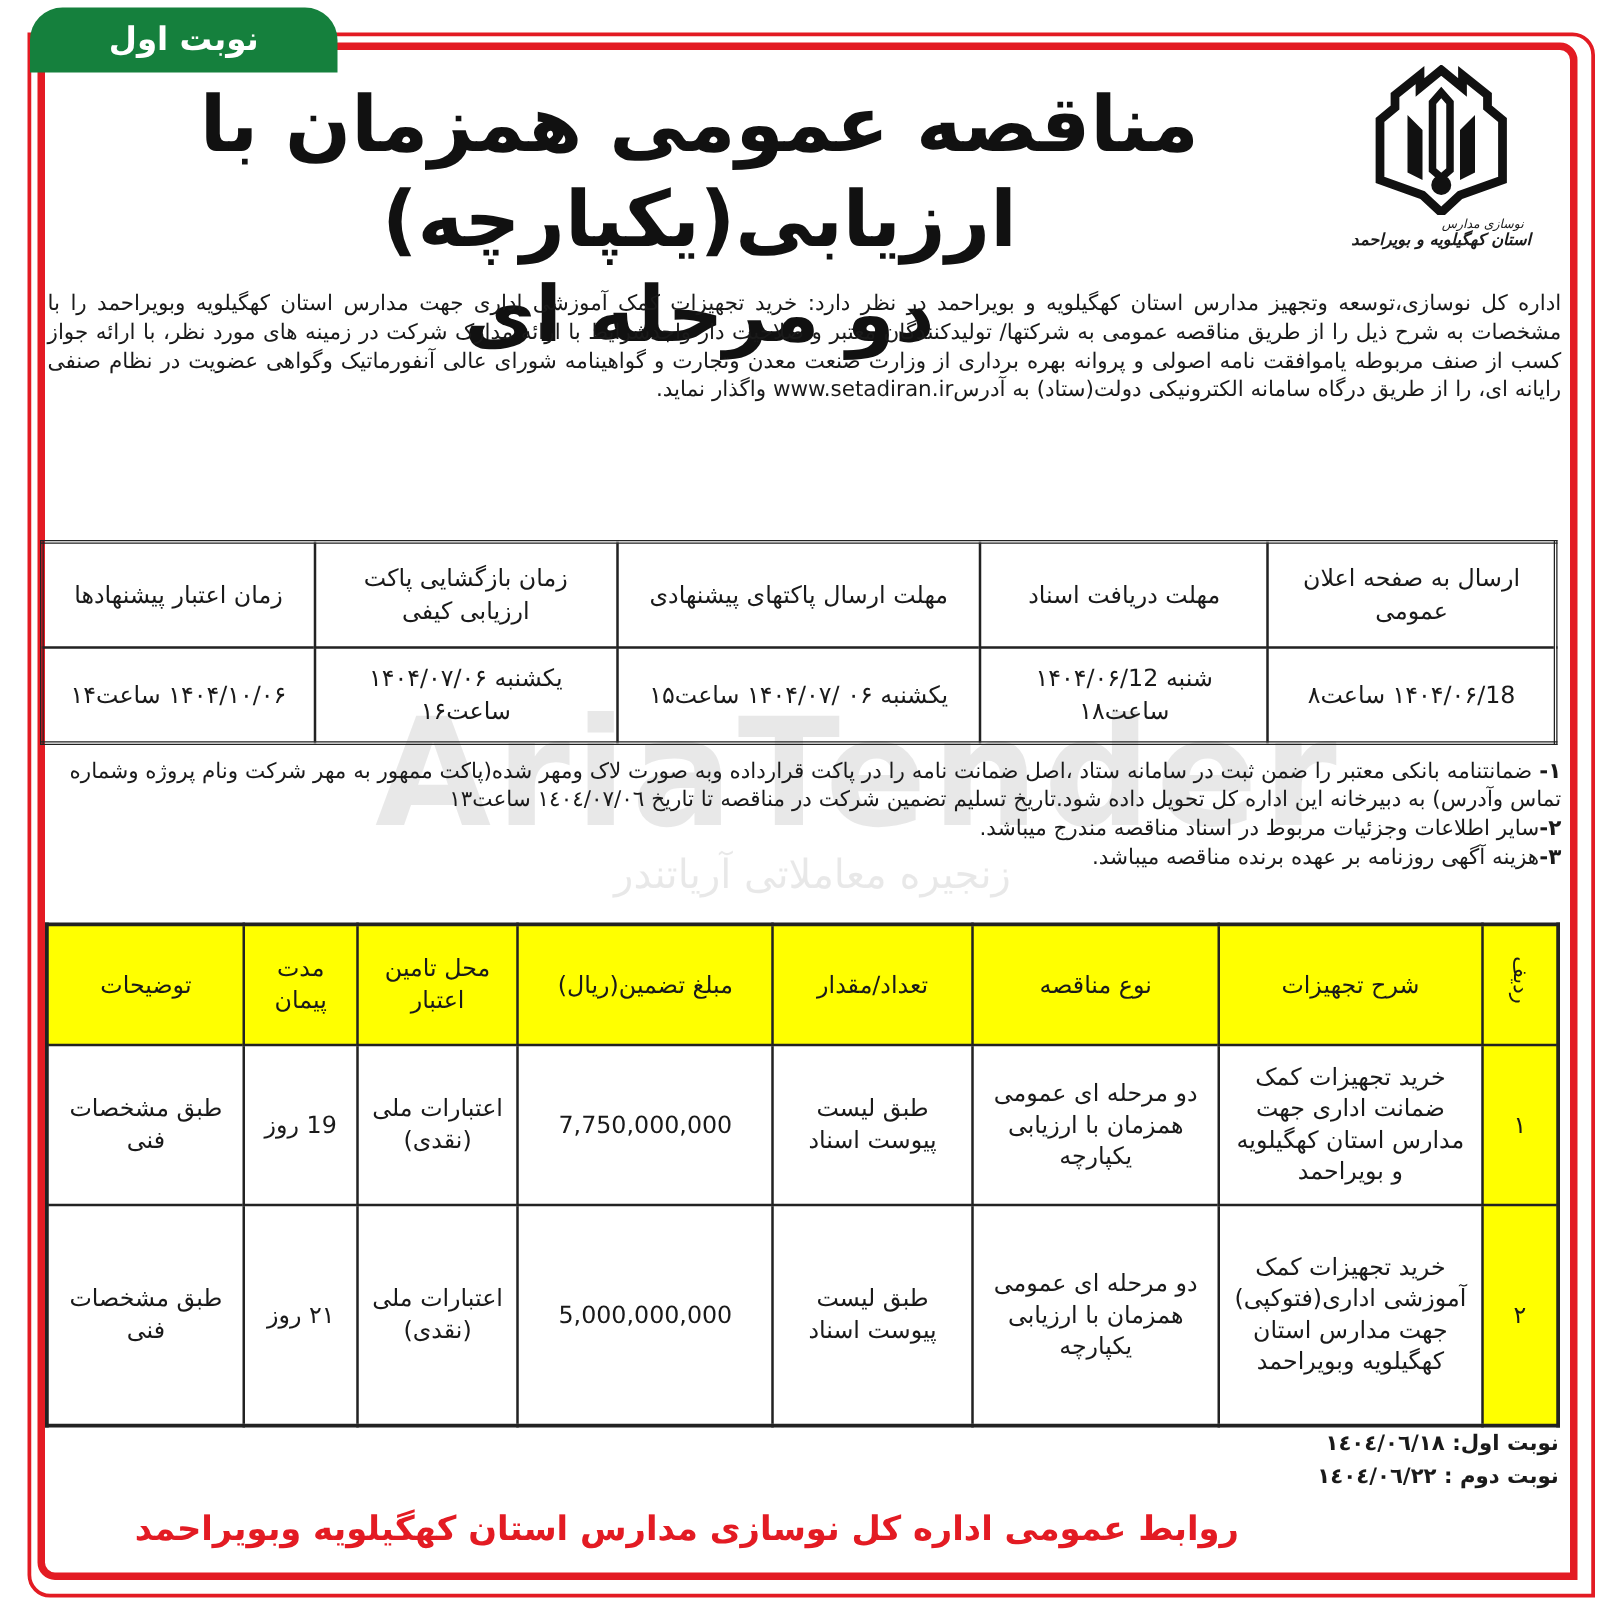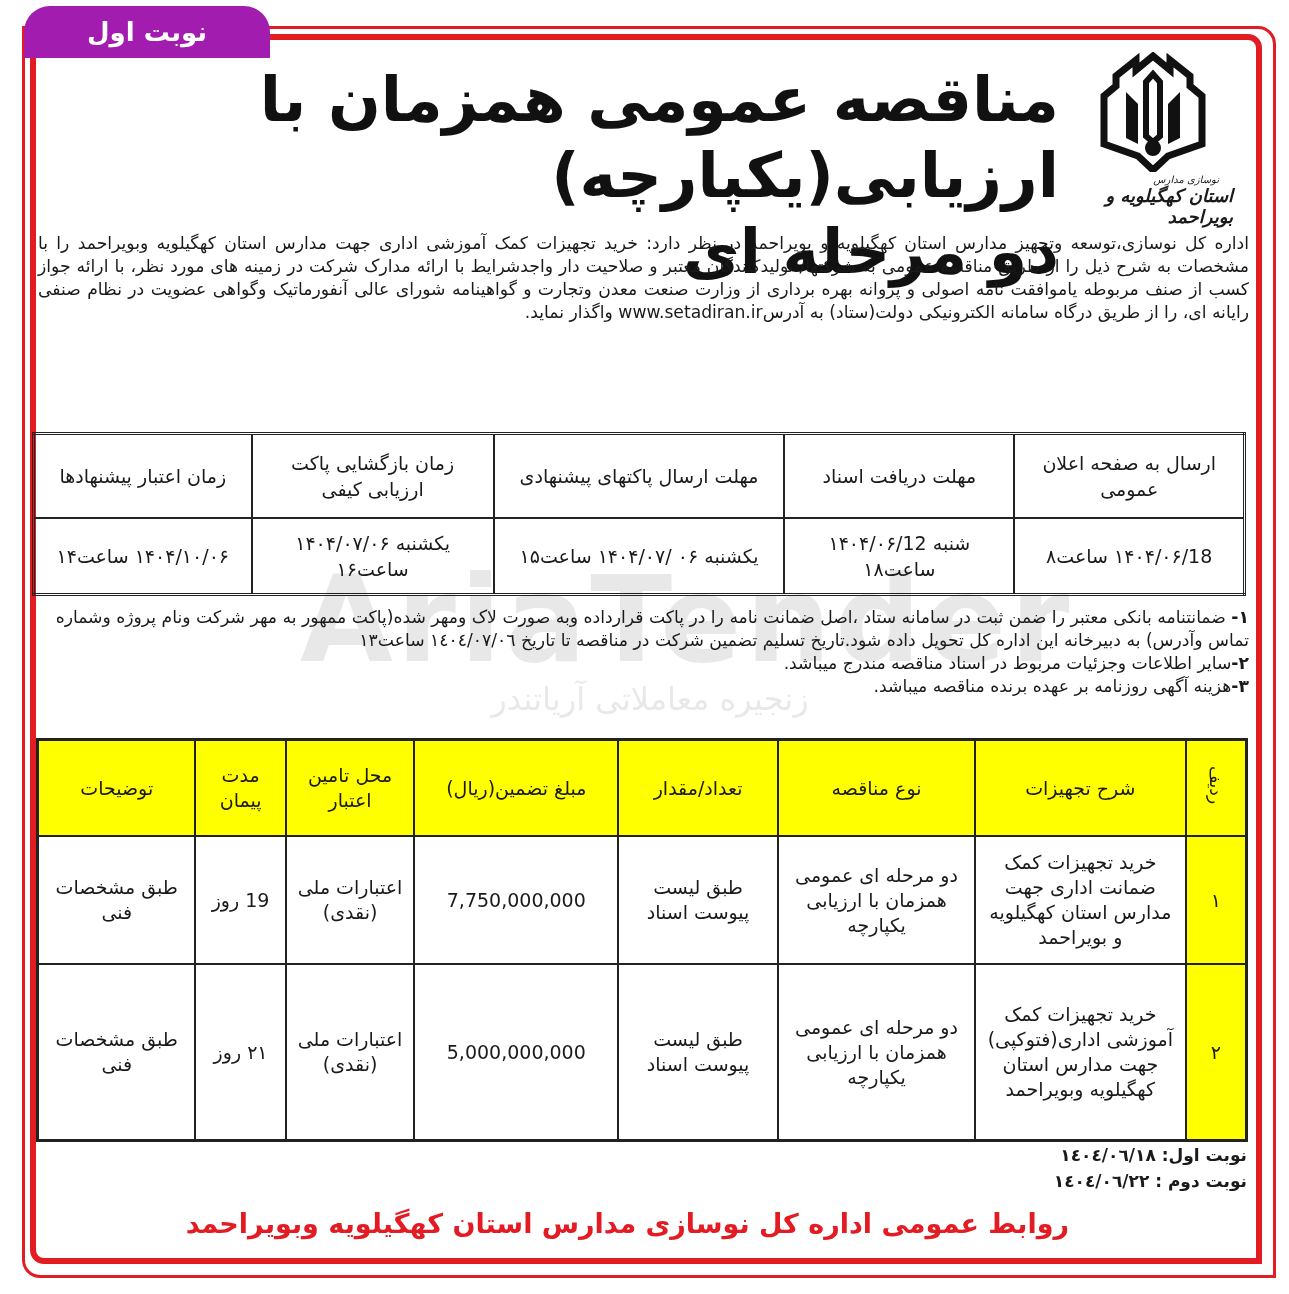--- a/index.html
+++ b/index.html
@@ -1,43 +1,43 @@
 <!DOCTYPE html>
 <html><head>
   <meta charset="utf-8">
   <style>
     html, body { margin:0; padding:0; background:#ffffff; }
     body { width:1289px; height:1294px; position:relative; overflow:hidden; font-family:"DejaVu Sans", sans-serif; color:#1a1a1a; }
     .frame-outer { position:absolute; left:22px; top:26px; width:1248px; height:1246px; border:3px solid #e31b23; border-radius:0 18px 0 18px; }
     .frame-inner { position:absolute; left:30px; top:34px; width:1232px; height:1230px; border:6px solid #e31b23; box-sizing:border-box; border-radius:0 14px 0 14px; }
-    .badge { position:absolute; left:24px; top:6px; width:246px; height:52px; background:#a21caf; border-radius:26px 26px 0 0; color:#fff; font-weight:bold; font-size:26px; text-align:center; line-height:52px; direction:rtl; z-index:5; }
+    .badge { position:absolute; left:24px; top:6px; width:246px; height:52px; background:#15803d; border-radius:26px 26px 0 0; color:#fff; font-weight:bold; font-size:26px; text-align:center; line-height:52px; direction:rtl; z-index:5; }
     .logo { position:absolute; right:56px; top:52px; width:160px; height:160px; text-align:center; direction:rtl; }
     .logo svg { display:block; margin:0 auto; }
     .logo-small { font-size:10px; font-style:italic; margin-top:2px; padding-right:14px; text-align:right; }
-    .logo-big { font-size:18px; font-weight:bold; font-style:italic; text-align:right; }
-    .title { position:absolute; left:60px; right:230px; top:62px; direction:rtl; text-align:right; font-weight:bold; font-size:62px; line-height:76px; color:#111; font-family:"DejaVu Sans", sans-serif; }
+    .logo-big { font-size:13px; font-weight:bold; font-style:italic; text-align:center; }
+    .title { position:absolute; left:60px; right:230px; top:62px; direction:rtl; text-align:center; font-weight:bold; font-size:62px; line-height:76px; color:#111; font-family:"DejaVu Sans", sans-serif; }
     .intro { position:absolute; left:38px; right:40px; top:232px; direction:rtl; text-align:justify; font-size:17.2px; line-height:23px; font-family:"DejaVu Sans", sans-serif; }
     .intro p { margin:0; }
     .latin { direction:ltr; unicode-bidi:embed; }
     table { border-collapse:collapse; direction:rtl; font-family:"DejaVu Sans", sans-serif; }
     .sched { position:absolute; left:32px; top:432px; width:1214px; height:164px; border:3px double #222; }
     .sched td { border:2px solid #222; text-align:center; font-size:19px; line-height:26px; padding:6px 10px; }
     .sched tr.h td { height:70px; }
     .notes { position:absolute; left:38px; right:40px; top:606px; direction:rtl; font-size:17.2px; line-height:23px; }
     .notes p { margin:0; }
     .notes b { font-weight:bold; }
     .items { position:absolute; left:36px; top:738px; width:1212px; height:390px; border:3px solid #222; }
     .items td { border:2px solid #222; text-align:center; font-size:19px; line-height:25px; padding:4px 8px; }
     .items tr.h td { background:#ffff00; height:86px; }
     .items td.rowno { background:#ffff00; width:44px; }
     .items tr.r1 td { height:118px; }
     .items tr.r2 td { height:166px; }
     .vert { writing-mode:vertical-rl; display:inline-block; font-size:17px; }
     .rounds { position:absolute; right:42px; top:1142px; direction:rtl; text-align:right; font-size:17px; line-height:26px; font-weight:bold; }
-    .footer { position:absolute; left:30px; right:220px; top:1208px; direction:rtl; text-align:right; color:#e31b23; font-weight:bold; font-size:27px; }
+    .footer { position:absolute; left:30px; right:220px; top:1208px; direction:rtl; text-align:center; color:#e31b23; font-weight:bold; font-size:27px; }
     .watermark { position:absolute; left:300px; top:560px; width:700px; height:180px; opacity:0.13; pointer-events:none; direction:ltr; }
     .wm-big { font-size:120px; font-weight:bold; color:#555; letter-spacing:4px; line-height:120px; }
     .wm-small { font-size:32px; color:#555; letter-spacing:28px; direction:rtl; text-align:center; }
   </style>
 </head>
 <body>
 
 <div class="frame-outer"></div>
 <div class="frame-inner"></div>
 

